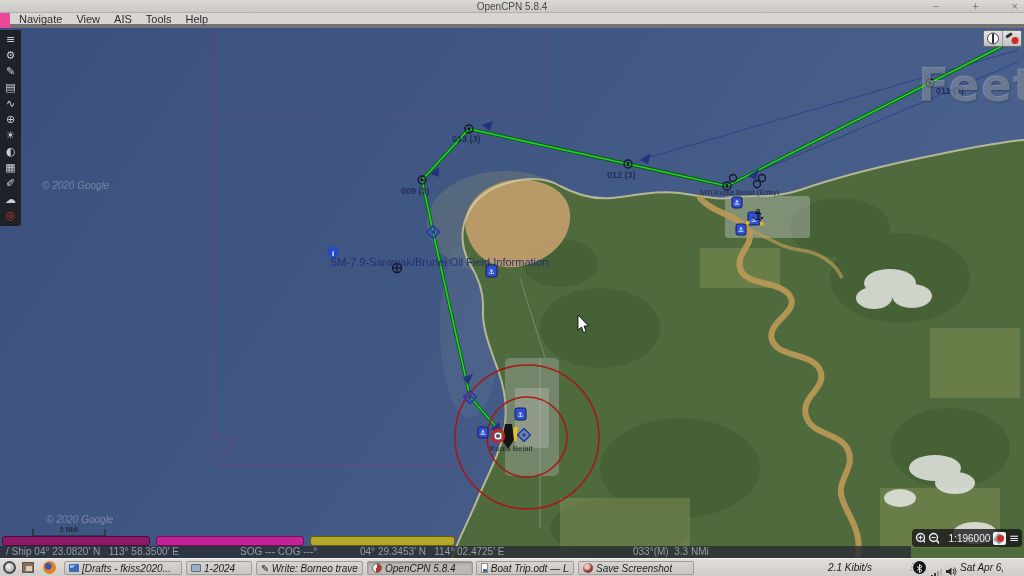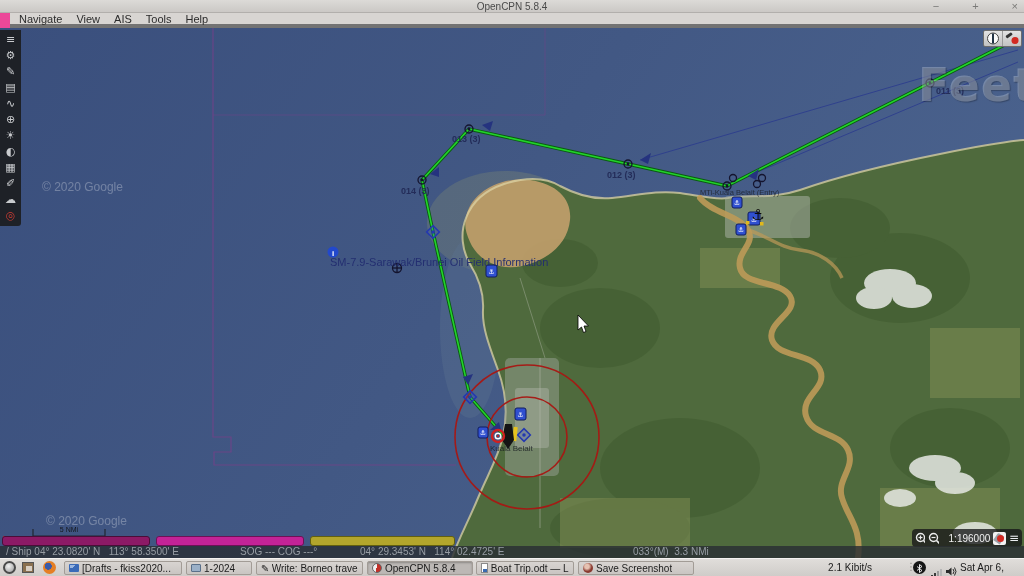--- a/index.html
+++ b/index.html
@@ -31,31 +31,31 @@
   .tb-icon { width:17px; height:16px; color:#c9cbce; font-size:11px; line-height:16px; text-align:center;
     font-family:"DejaVu Sans", sans-serif; }
   .tb-icon:last-child { color:#d23d35; }
 
   
   .lbl { position:absolute; white-space:pre; pointer-events:none; }
   .wp-label { font-size:9px; color:rgba(32,40,84,.9); font-weight:bold; }
   .info-label { font-size:11px; color:rgba(34,44,112,.95); }
   .town-label { font-size:8px; color:rgba(20,24,30,.8); }
   .anch-label { font-size:7.5px; color:rgba(24,28,34,.75); }
-  .copy { font-size:12px; color:rgba(255,255,255,.28); }
+  .copy { font-size:10px; color:rgba(255,255,255,.28);font-style:italic; }
   .watermark { font-size:46px; font-weight:bold; letter-spacing:1px; color:rgba(233,238,244,.30);
     text-shadow:1px 1px 1px rgba(20,25,40,.35); font-family:"DejaVu Sans", sans-serif; }
   .scale-label { font-size:7px; color:#15181d; width:66px; text-align:center; }
 
   
   .cbar-seg { position:absolute; top:508px; height:10px; border-radius:3px; }
   .cbar-x { position:absolute; left:2px; top:506px; font-size:9px; font-weight:bold; color:#e02f24; }
 
   
-  .statusbar { position:absolute; left:0; top:518px; width:1024px; height:12px;
+  .statusbar { position:absolute; left:0; top:518px; width:911px; height:12px;
     background:rgba(42,46,51,.82); }
   .statusbar span { position:absolute; top:0; font-size:10px; line-height:12px; color:#979da4; white-space:pre; }
 
   
   .zoompill { position:absolute; left:912px; top:501px; width:110px; height:18px;
     background:rgba(22,22,24,.78); border-radius:4px; display:flex; align-items:center; gap:3px; padding:0 3px; }
   .zoompill .scale-txt { font-size:10px; color:#f0f0f0;margin-left:7px; }
   .mini-compass { width:16px; height:13px; background:#f2f2f2; border-radius:2px; position:relative; }
   .mini-compass i { position:absolute; right:2px; top:3px; width:7px; height:7px; border-radius:50%; background:#d22a22; }
   .mini-compass b { position:absolute; left:2px; top:2px; width:8px; height:9px; background:#9aa0a8;
@@ -64,21 +64,21 @@
 
   
   .gps-widget { position:absolute; left:983px; top:2px; width:39px; height:17px;
     background:linear-gradient(#e3e3e3,#c2c2c2); border:1px solid #6d6d6d; border-radius:2px;
     display:flex; }
   .gps-widget .cell { flex:1; position:relative; border-right:1px solid #9a9a9a; }
   .gps-widget .cell:last-child { border-right:none; }
 
   
   .taskbar { position:absolute; left:0; top:558px; width:1024px; height:18px;
-    background:linear-gradient(#e0ddda,#cfccc9); border-top:1px solid #f4f2f0; }
+    background:linear-gradient(#e0ddda,#cfccc9); border-top:1px solid #f4f2f0;font-style:italic; }
   .tk-btn { position:absolute; top:2px; height:14px; border:1px solid #a29c96; border-radius:2px;
     background:linear-gradient(#d8d4d1,#c9c5c2); display:flex; align-items:center; gap:3px;
     padding:0 4px; overflow:hidden; }
   .tk-btn.active { background:#bcb8b5; box-shadow:inset 0 1px 2px rgba(0,0,0,.25); }
   .tk-btn span { font-size:10px; color:#1c1c1c; white-space:nowrap; overflow:hidden; }
   .launcher { position:absolute; top:2px; }
   .ic-circle-app { width:13px; height:13px; border-radius:50%; border:2px solid #4a4a4a;
     background:radial-gradient(circle at 40% 35%, #f2f2f2, #9a9a9a); }
   .ic-pager { width:12px; height:11px; background:#8a7050; border:1px solid #555; position:relative; }
   .ic-pager i { position:absolute; right:1px; bottom:1px; width:6px; height:5px; background:#d8cfc4; }
@@ -314,21 +314,21 @@
       <div class="tb-icon">☁</div>
       <div class="tb-icon">◎</div>
     </div>
 
     <div class="lbl copy" style="left:42px; top:152px;">© 2020 Google</div>
     <div class="lbl copy" style="left:46px; top:486px;">© 2020 Google</div>
     <div class="lbl info-label" style="left:330px; top:228px;">SM-7.9-Sarawak/Brunei Oil Field Information</div>
     <div class="lbl wp-label" style="left:936px; top:58px;">011 (3)</div>
     <div class="lbl wp-label" style="left:607px; top:142px;">012 (3)</div>
     <div class="lbl wp-label" style="left:452px; top:106px;">013 (3)</div>
-    <div class="lbl wp-label" style="left:401px; top:158px;">014 (3)</div>
+    <div class="lbl wp-label" style="left:401px; top:158px;">009 (3)</div>
     <div class="lbl anch-label" style="left:700px; top:160px;">MTi-Kuala Belait (Entry)</div>
     <div class="lbl town-label" style="left:490px; top:416px;">Kuala Belait</div>
     <div class="lbl watermark" style="left:918px; top:30px;">Feet</div>
     <div class="lbl scale-label" style="left:36px; top:498px;">5 NMi</div>
 
     <div class="gps-widget">
       <div class="cell">
         <svg width="18" height="15">
             <circle cx="9" cy="7.5" r="5.5" fill="#fafafa" stroke="#444"></circle>
           <line x1="9" y1="2.5" x2="9" y2="12.5" stroke="#234" stroke-width="2"></line>

